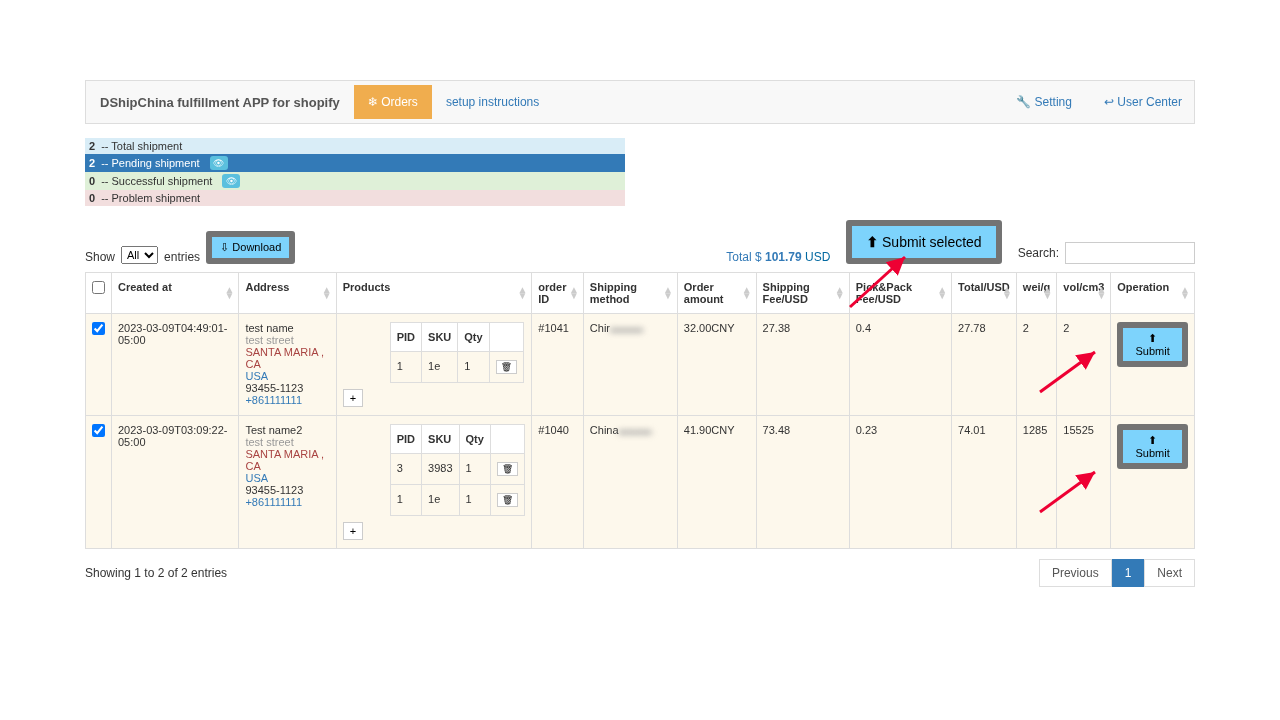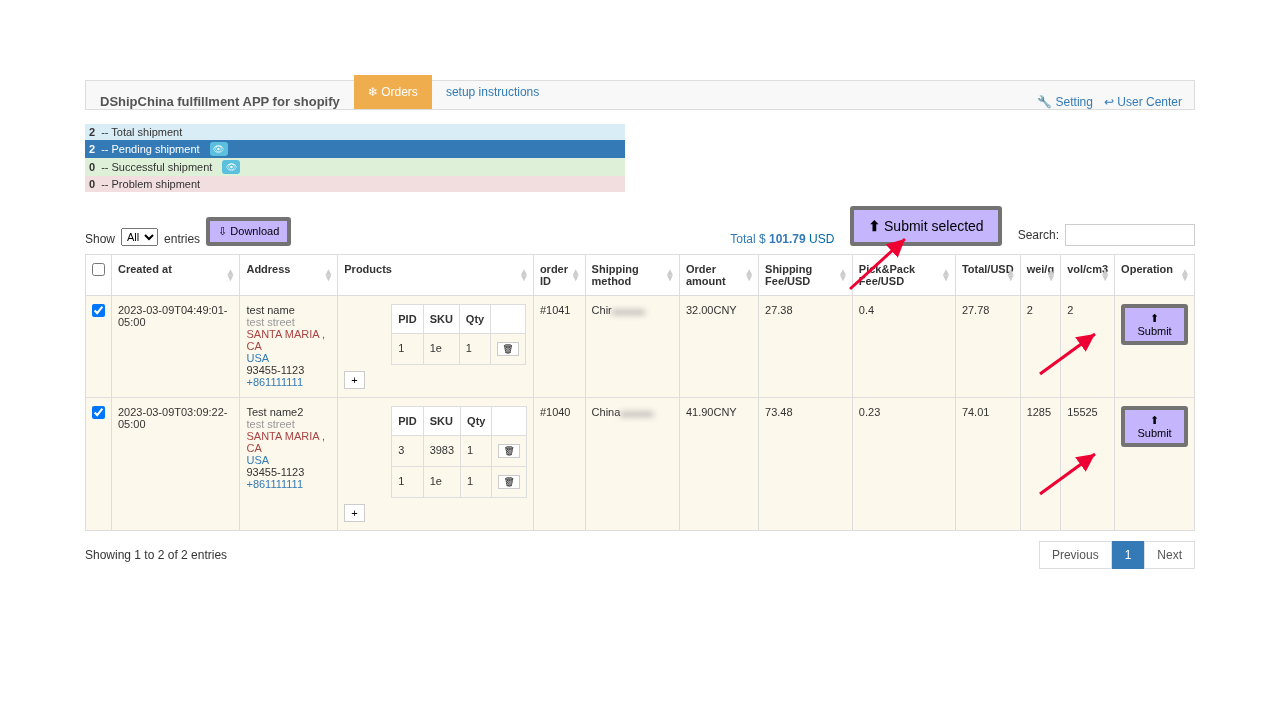--- a/index.html
+++ b/index.html
@@ -1,35 +1,35 @@
 <!DOCTYPE html>
 <html><head>
 <meta charset="utf-8">
 <style>
 * { box-sizing: border-box; margin: 0; padding: 0; }
 body { font-family: Verdana, Geneva, sans-serif; font-size: 12px; color: #333; background: #fff; padding: 80px 85px 20px 85px; }
-.header { display: flex; align-items: flex-end; border: 1px solid #ddd; background: #f8f8f8; height: 30px; }
+.header { display: flex; align-items: center; border: 1px solid #ddd; background: #f8f8f8; height: 44px; }
 .app-title { font-weight: bold; font-size: 13px; padding: 0 14px; color: #555; }
 .tab { padding: 10px 14px; font-size: 12px; cursor: pointer; }
 .tab.active { background: #f0ad4e; color: #fff; }
 .tab-link { color: #337ab7; }
 .spacer { flex: 1; }
-.header-links { display: flex; gap: 11px; padding-right: 12px; }
+.header-links { display: flex; gap: 32px; padding-right: 12px; }
 .header-links a { color: #337ab7; text-decoration: none; font-size: 12px; }
 .summary { margin-top: 14px; width: 540px; font-size: 11px; }
 .summary-row { padding: 2px 4px; display: flex; align-items: center; gap: 6px; }
 .sr-total { background: #d9edf7; }
 .sr-pending { background: #337ab7; color: #fff; }
 .sr-success { background: #dff0d8; }
 .sr-problem { background: #f2dede; }
 .summary-row .count { font-weight: bold; }
 .eye-badge { background: #5bc0de; color: #fff; border-radius: 3px; width: 18px; height: 14px; display: inline-flex; align-items: center; justify-content: center; font-size: 9px; margin-left: 4px; }
 .controls { display: flex; align-items: flex-end; margin-top: 14px; gap: 6px; }
 .controls select { font-size: 11px; padding: 1px; }
-.btn { border: 4px solid #737373; background: #c4b5fd; padding: 4px 8px; font-size: 11px; cursor: pointer; border-radius: 3px; }
+.btn { border: 6px solid #737373; background: #7dd3fc; padding: 4px 8px; font-size: 11px; cursor: pointer; border-radius: 3px; }
 .btn-lg { padding: 8px 14px; font-size: 14px; }
 .search-group { display: flex; align-items: center; gap: 6px; }
 .search-group input { border: 1px solid #ccc; padding: 4px 6px; width: 130px; font-size: 11px; }
 .total-usd { font-size: 12px; }
 .total-usd .lbl { color: #337ab7; }
 .total-usd .amt { color: #337ab7; font-weight: bold; }
 .total-usd .cur { color: #0369a1; }
 table.main { width: 100%; border-collapse: collapse; margin-top: 8px; font-size: 11px; }
 table.main th, table.main td { border: 1px solid #ddd; padding: 8px 6px; vertical-align: top; text-align: left; }
 table.main th { background: #fff; position: relative; }

